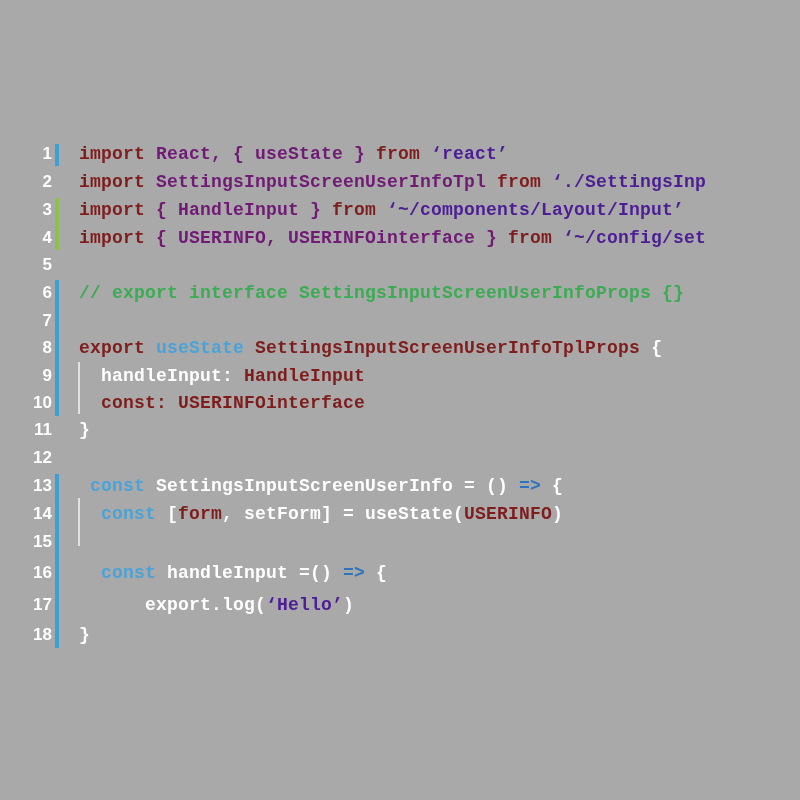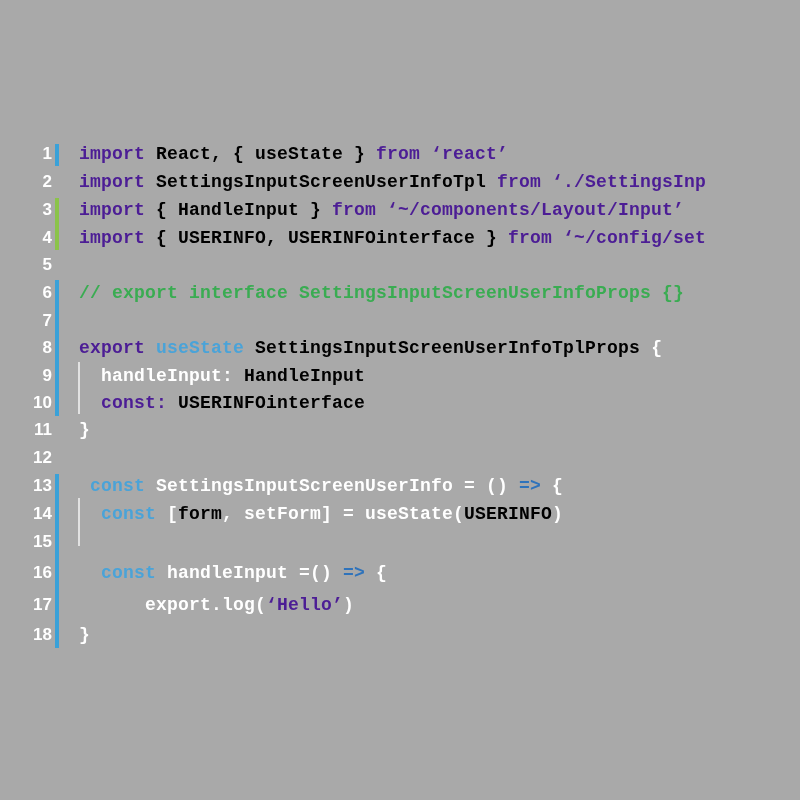--- a/index.html
+++ b/index.html
@@ -21,26 +21,26 @@
     color: #ffffff; font-family: "Liberation Sans", "DejaVu Sans", sans-serif;
     font-weight: bold; font-size: 17px;
   }
   .code {
     position: absolute; left: 79px;
     font-size: 18px; font-weight: bold; letter-spacing: 0.2px;
     white-space: pre;
   }
   .gutter-bar { position: absolute; left: 55px; width: 4px; }
   .guide { position: absolute; width: 2px; background: #e2e2e2; }
-  .kw { color: #4c1d95; text-align: right; }
-  .id { color: #000000; }
+  .kw { color: #7f1d1d; text-align: right; }
+  .id { color: #701a75; }
   .str { color: #4c1d95; }
   .cm { color: #3aac52; margin-top: 29px; }
   .blue { color: #4aa3d8; }
-  .teal { color: #000000; }
+  .teal { color: #7f1d1d; }
   .white { color: #ffffff; }
   .arrow { color: #2f73bb; }
 </style>
 </head>
 <body>
 
 <div class="editor">
 
   <div class="gutter-bar" style="top:144px;height:22px;background:#3aa1d8;"></div>
   <div class="gutter-bar" style="top:198px;height:52px;background:#8bc34a;"></div>

